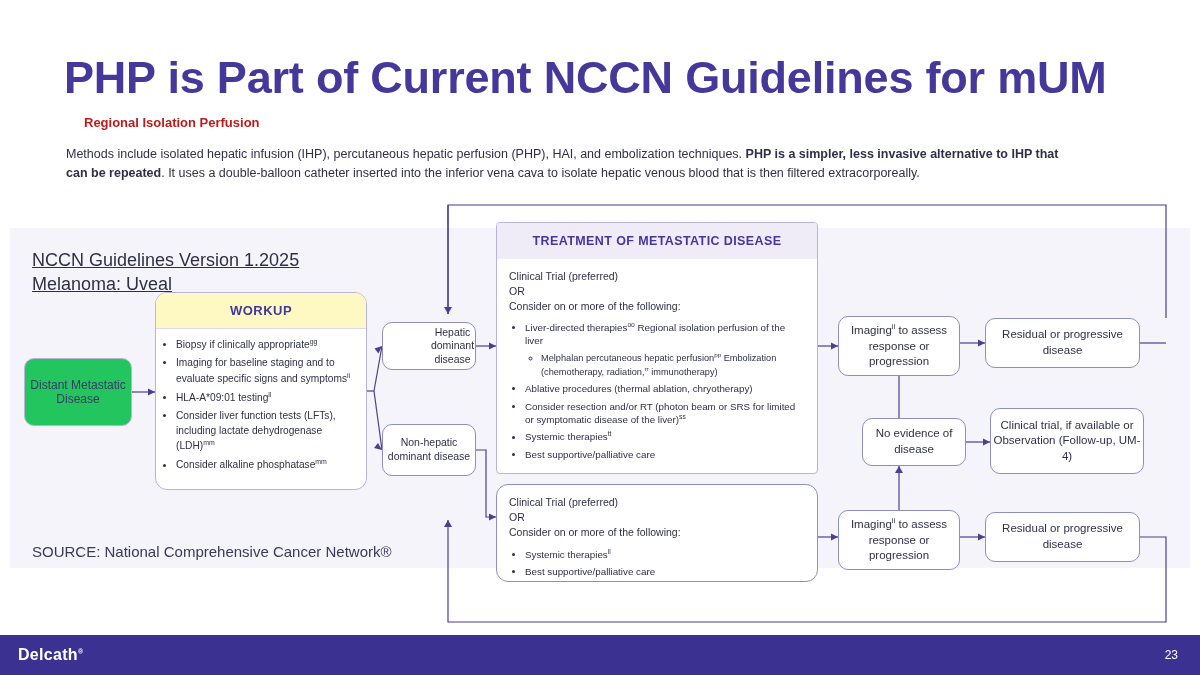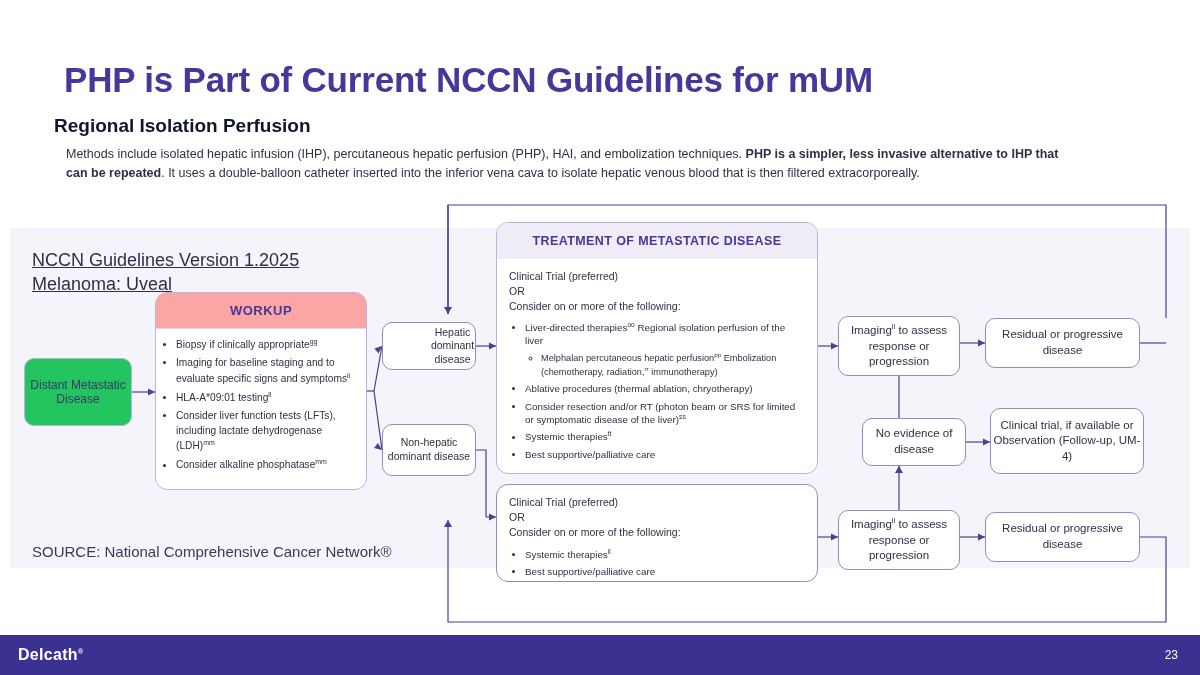--- a/index.html
+++ b/index.html
@@ -8,27 +8,27 @@
     width:1200px; height:675px; position:relative;
     background:#ffffff;
     font-family:"Liberation Sans", sans-serif;
     color:#2f3047;
     overflow:hidden;
   }
   .slide { position:absolute; inset:0; }
 
   
   .title {
-    position:absolute; left:64px; top:60px;
-    font-size:35px; font-weight:bold; color:#45389b;
+    position:absolute; left:64px; top:52px;
+    font-size:45px; font-weight:bold; color:#45389b;
     letter-spacing:-0.2px;
   }
   .subtitle {
-    position:absolute; left:54px; top:115px;
-    font-size:19px; font-weight:bold; color:#0f172a;
+    position:absolute; left:84px; top:115px;
+    font-size:13px; font-weight:bold; color:#b91c1c;
   }
   .body-text {
     position:absolute; left:66px; top:145px; width:1000px;
     font-size:12.5px; line-height:1.55; color:#2f3047;
   }
   .body-text b { font-weight:bold; }
 
   
   .panel {
     position:absolute; left:10px; top:228px; width:1180px; height:340px;
@@ -60,33 +60,33 @@
   }
   .small { font-size:10.5px; line-height:1.3; }
   .mid { font-size:11.5px; line-height:1.35; }
 
   
   #distant { left:24px; top:358px; width:108px; height:68px; font-size:12px; color:#3a3a6a; font-weight:normal; }
 
   
   #workup { left:155px; top:292px; width:212px; height:198px; background:#ffffff; border:1px solid #b9b4dd; border-radius:12px; overflow:hidden; }
   #workup .hd {
-    background:#fca5a5; height:36px; display:flex; align-items:center; justify-content:center;
+    background:#fef9c3; height:36px; display:flex; align-items:center; justify-content:center;
     font-size:13px; font-weight:bold; color:#45389b; letter-spacing:0.5px;
     border-bottom:1px solid #ded9f0;
   }
   #workup ul { margin:8px 8px 0 6px; padding-left:14px; }
   #workup li { font-size:10.2px; line-height:1.38; margin-bottom:4px; color:#2f3047; }
 
   
   #hepatic { left:382px; top:322px; width:94px; height:48px;padding-left:47px; }
   #nonhepatic { left:382px; top:424px; width:94px; height:52px; }
 
   
-  #tmd { left:496px; top:222px; width:322px; height:252px; background:#ffffff; border:1px solid #b9b4dd; border-radius:12px; overflow:hidden; }
+  #tmd { left:496px; top:222px; width:322px; height:252px; background:#ffffff; border:1px solid #b9b4dd; border-radius:4px; overflow:hidden; }
   #tmd .hd {
     background:#efecf8; height:36px; display:flex; align-items:center; justify-content:center;
     font-size:12.5px; font-weight:bold; color:#45389b; letter-spacing:0.4px;
   }
   #tmd .bd { padding:10px 12px 8px 12px; }
   #tmd .lead { font-size:10.5px; line-height:1.45; }
   #tmd ul { margin:6px 0 0 0; padding-left:16px; }
   #tmd li { font-size:9.8px; line-height:1.35; margin-bottom:4px; }
   #tmd ul ul { margin:4px 0 4px 0; padding-left:16px; }
   #tmd ul ul li { font-size:9.2px; }

